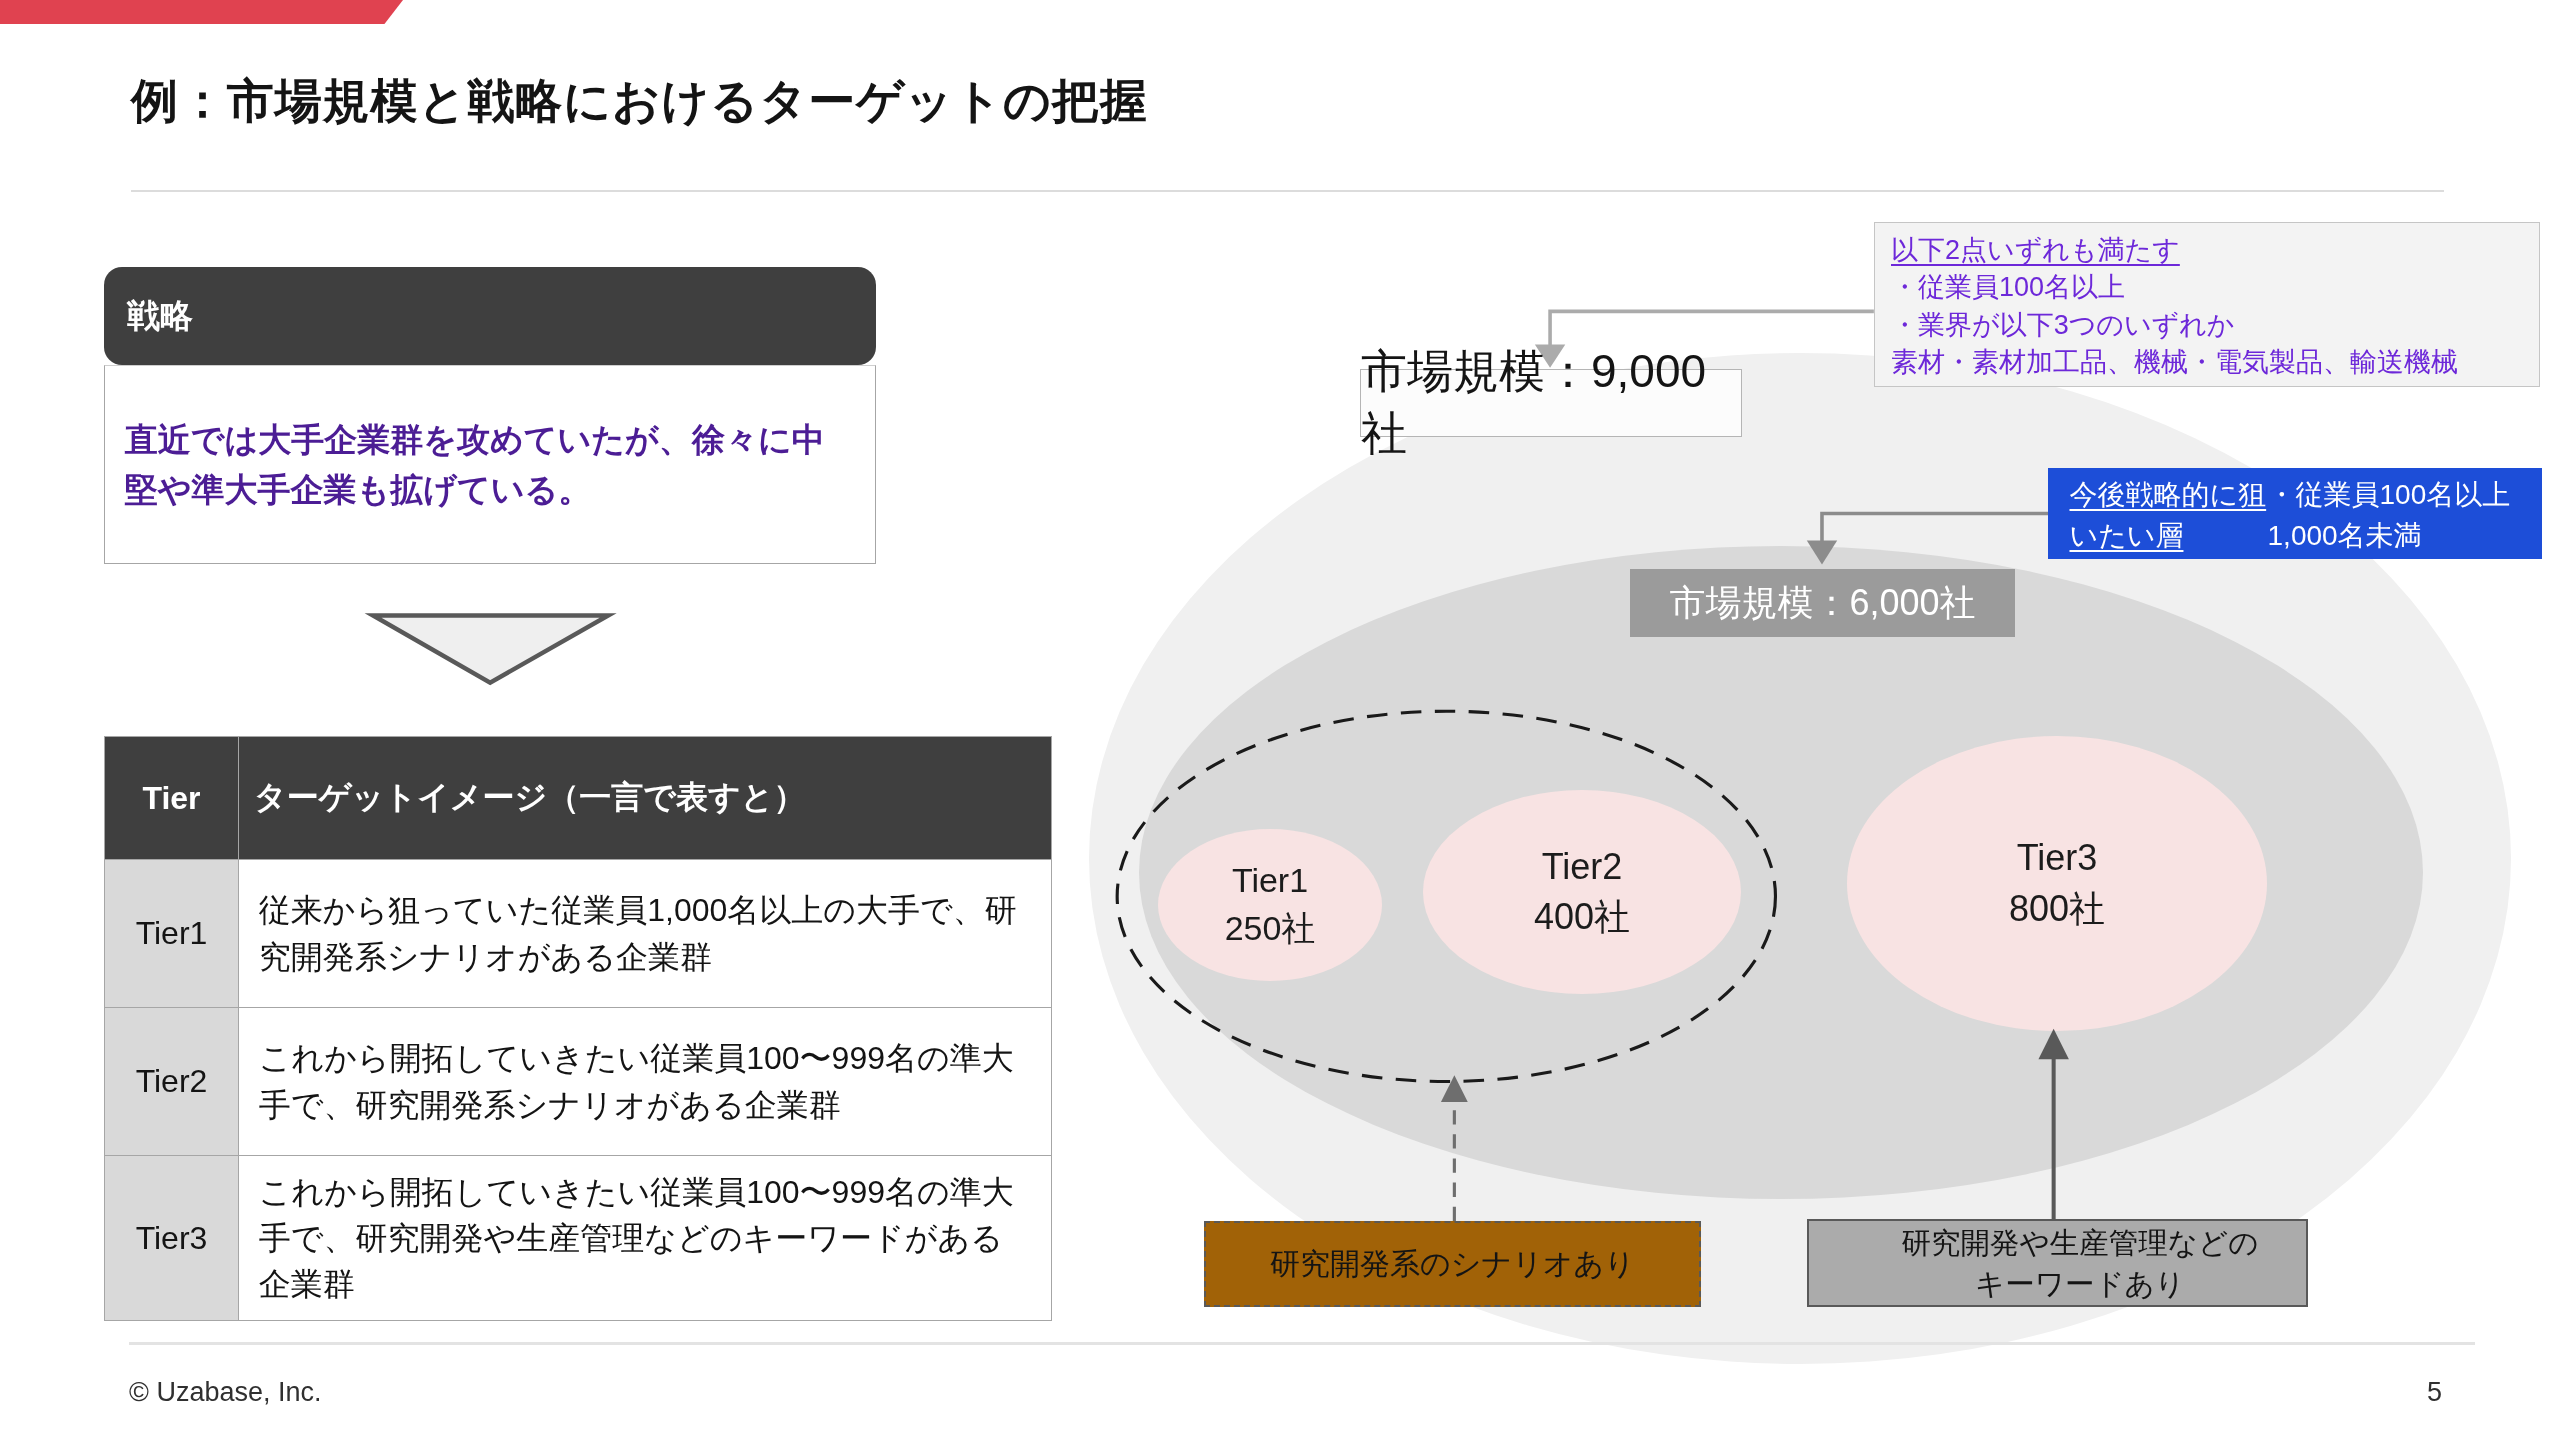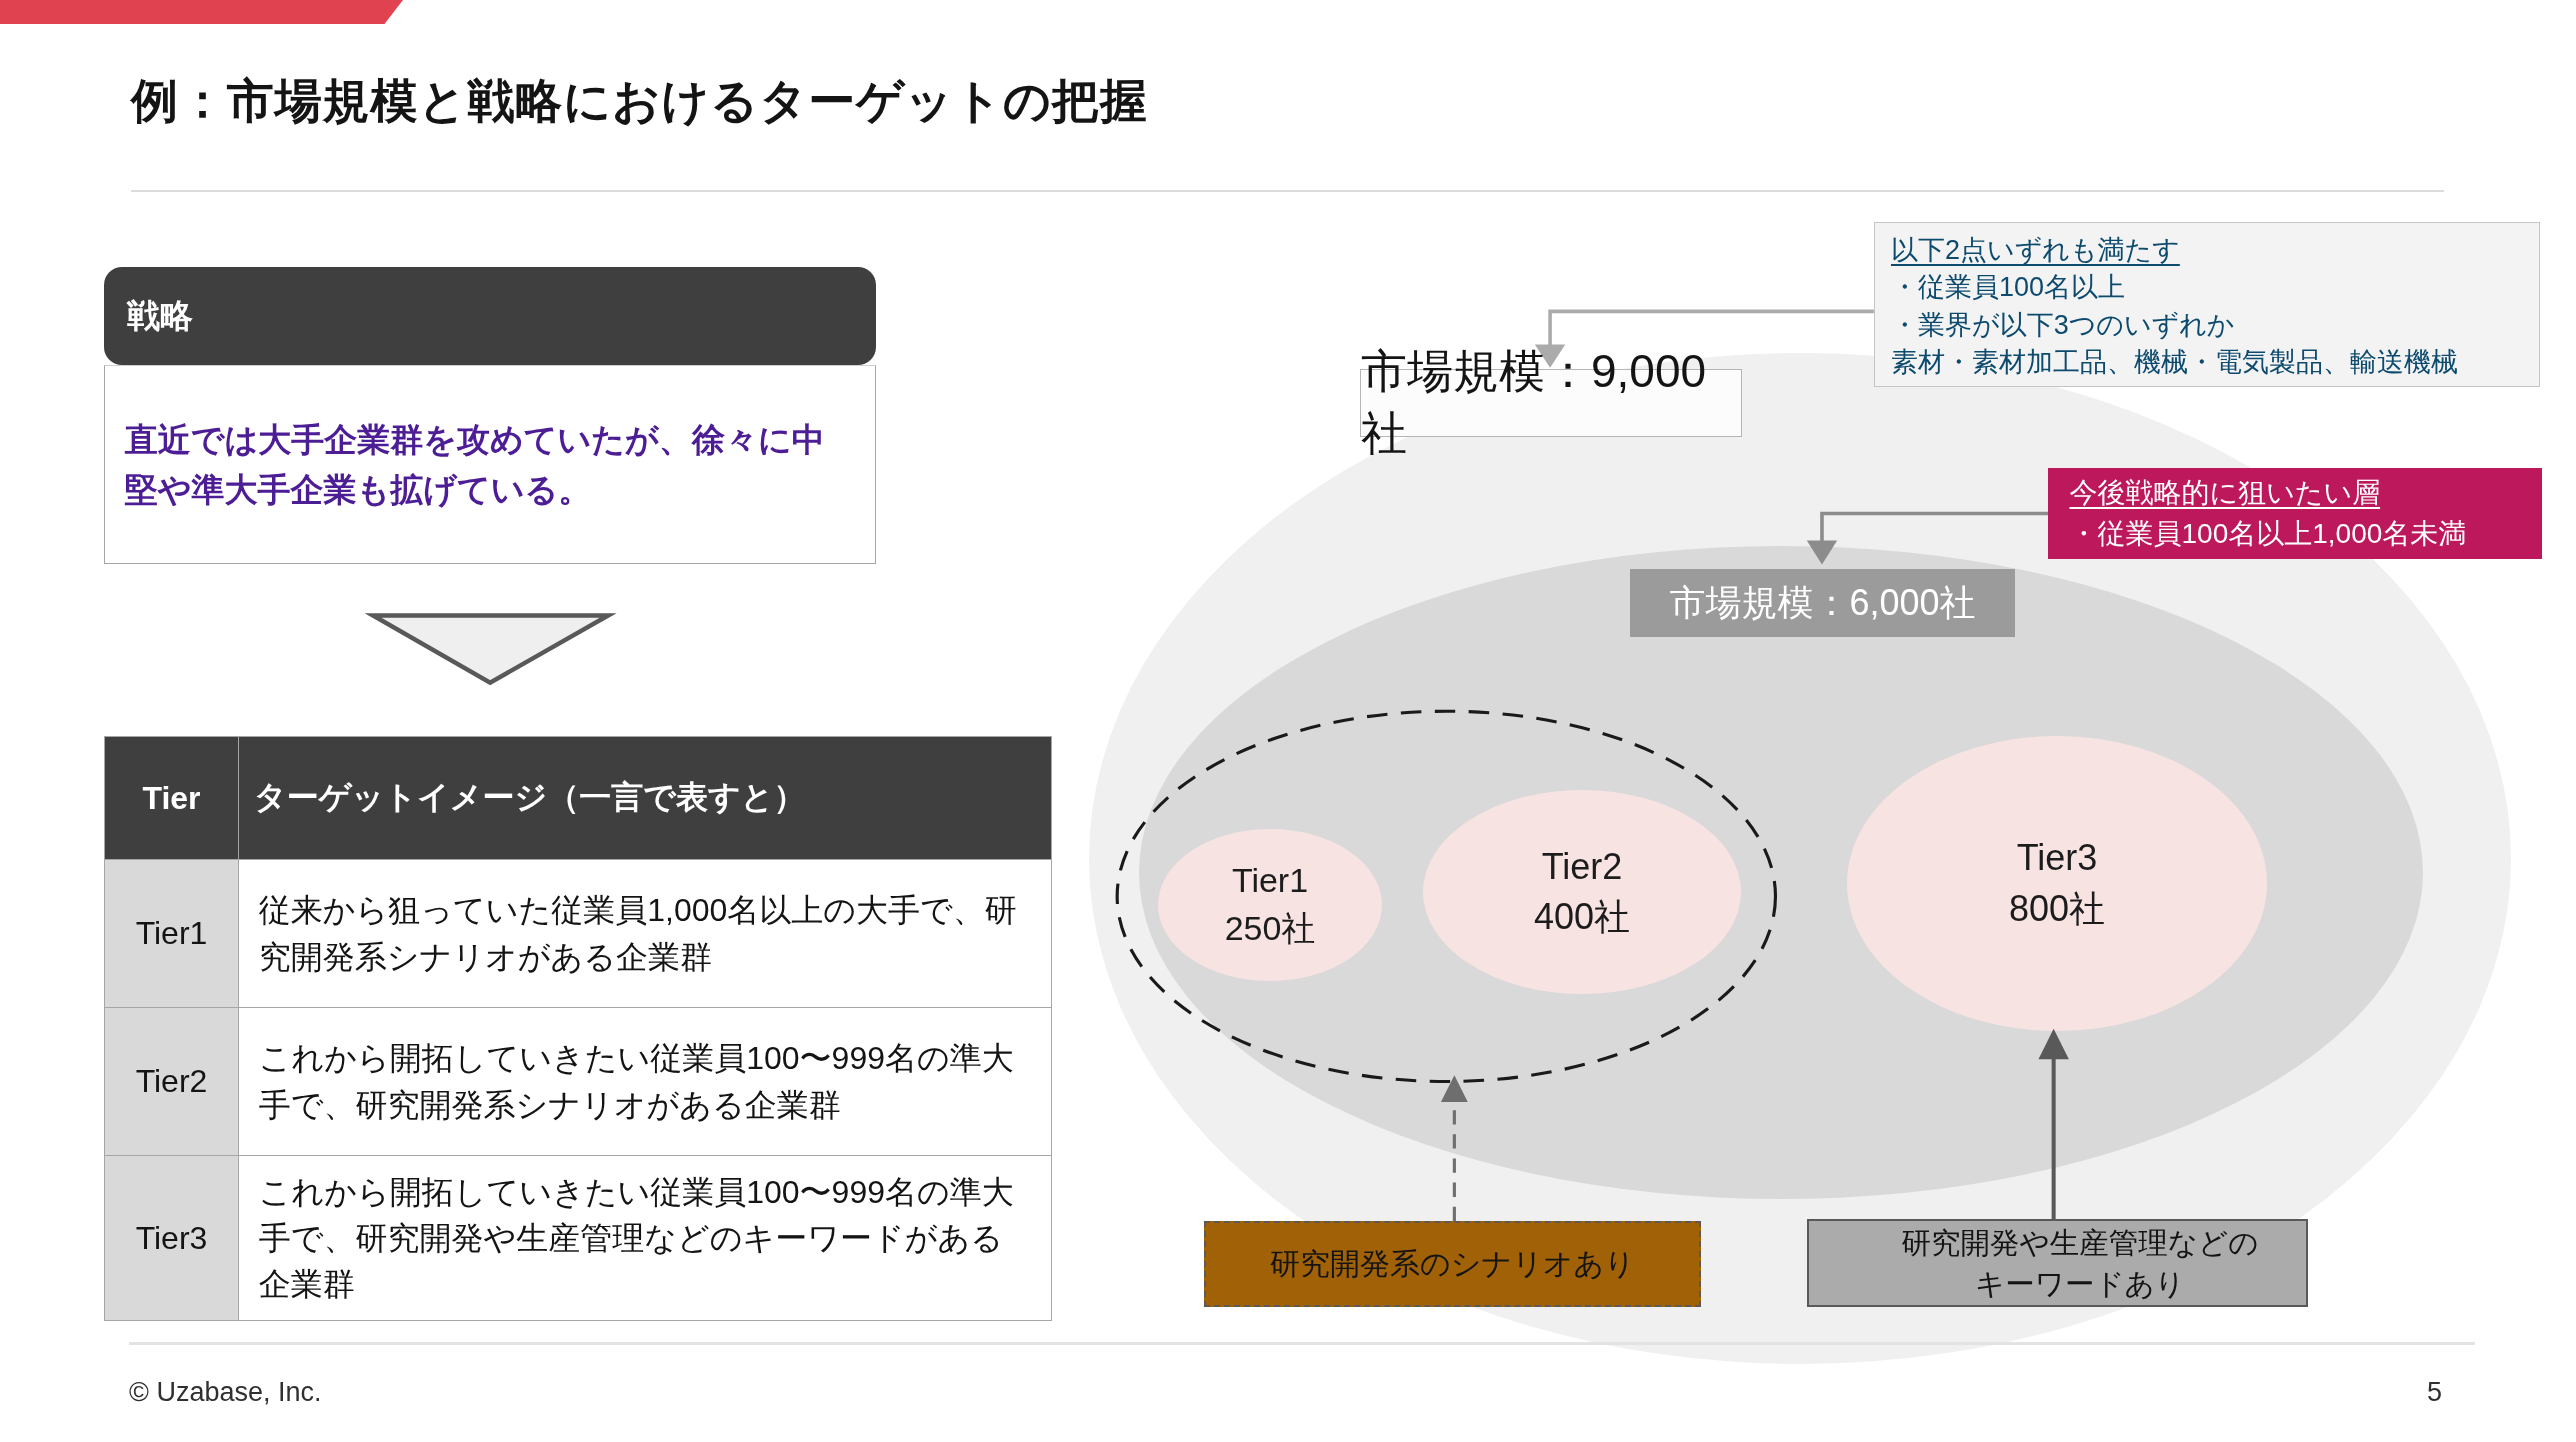--- a/index.html
+++ b/index.html
@@ -46,23 +46,23 @@
 
   .overlay-svg { left:0; top:0; width:2576px; height:1443px; z-index:4; pointer-events:none; }
 
   
   .lbl { z-index:5; box-sizing:border-box; }
   .market-outer-label { left:1360px; top:369px; width:382px; height:68px; background:#FCFCFC;
     border:1.8px solid #B5B5B5; display:flex; align-items:center; justify-content:center; font-size:46px; color:#141414; }
   .market-inner-label { left:1630px; top:569px; width:385px; height:68px; background:#9B9B9B;
     display:flex; align-items:center; justify-content:center; font-size:36px; color:#ffffff; }
   .criteria-box { left:1874px; top:222px; width:666px; height:165px; background:#F3F3F3;
-    border:1.8px solid #C5C5C5; font-size:27px; line-height:1.38; padding:9px 16px; color:#0c4a6e; }
-  .strategic-box { left:2048px; top:468px; width:494px; height:91px; background:#be185d; color:#ffffff;
-    font-size:28px; line-height:1.45; padding:7.2px 21.5px; display:flex; flex-direction:column; justify-content:center; }
+    border:1.8px solid #C5C5C5; font-size:27px; line-height:1.38; padding:9px 16px; color:#6d28d9; }
+  .strategic-box { left:2048px; top:468px; width:494px; height:91px; background:#1d4ed8; color:#ffffff;
+    font-size:28px; line-height:1.45; padding:7.2px 21.5px; display:flex; flex-direction:row; justify-content:center; }
   .scenario-note { left:1204px; top:1221px; width:497px; height:86px; background:#a16207;
     border:2.7px dashed #595959; display:flex; align-items:center; justify-content:center; font-size:30px; color:#141414; }
   .keyword-note { left:1807px; top:1219px; width:501px; height:88px; background:#ABABAB;
     border:2.7px solid #595959; display:flex; flex-direction:column; align-items:center; justify-content:center;
     font-size:29.5px; line-height:1.4; color:#141414;padding-left:45px; }
   .u { text-decoration:underline; text-underline-offset:5.4px; }
 
   
   .footer-rule { left:129px; top:1342px; width:2346px; height:2.7px; background:#E3E3E3; z-index:6; }
   .copyright { left:129px; top:1377px; font-size:27px; color:#303030; z-index:6; }

